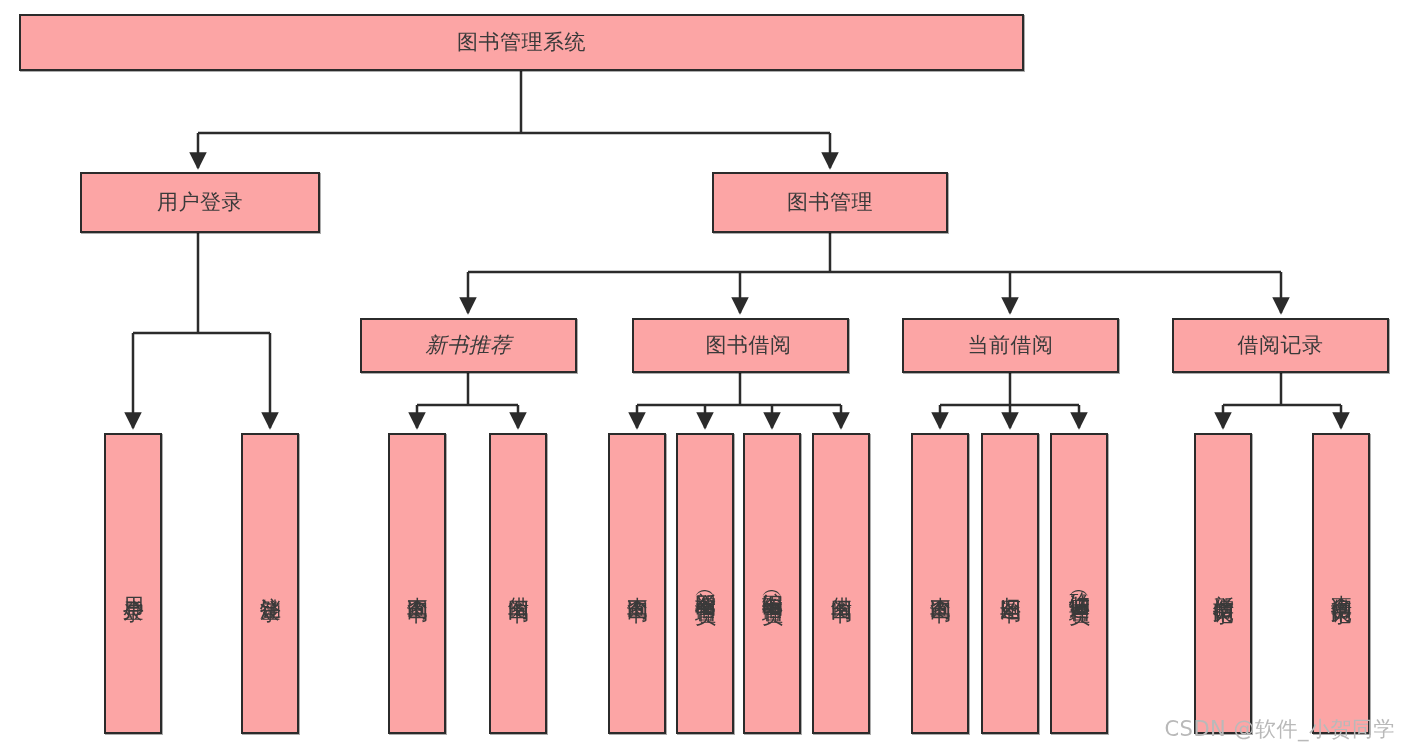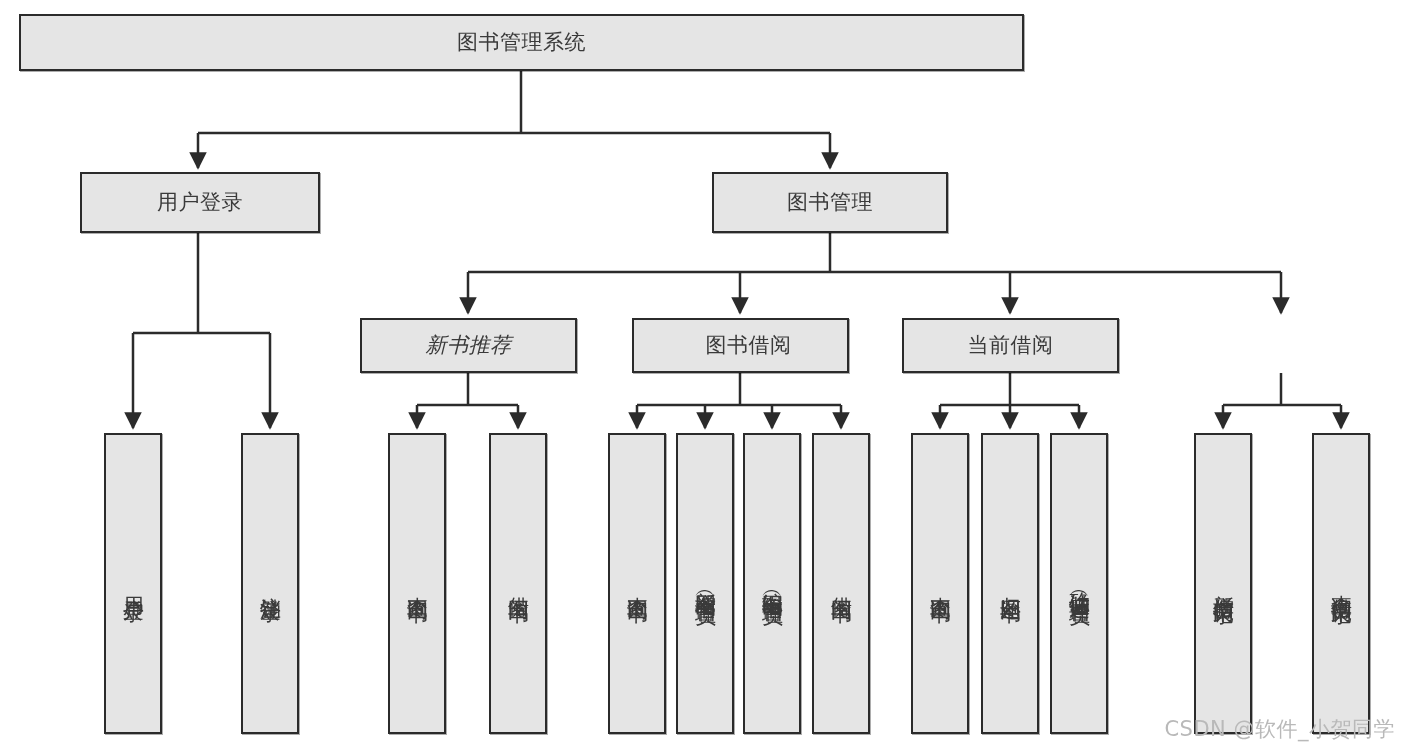--- a/index.html
+++ b/index.html
@@ -22,21 +22,21 @@
     left: 0;
     top: 0;
     width: 1405px;
     height: 747px;
     pointer-events: none;
   }
   .node {
     position: absolute;
     box-sizing: border-box;
     border: 2px solid #2b2b2b;
-    background: #e5e5e5;
+    background: #fca5a5;
     display: flex;
     align-items: center;
     justify-content: center;
     color: #3a3a3a;
     box-shadow: 1px 1px 0 rgba(0,0,0,0.32);
   }
   .node.horiz {
     font-size: 21px;
     letter-spacing: 0.5px;
     line-height: 1.2;
@@ -136,20 +136,23 @@
 
   <div class="node horiz" style="left:360px; top:318px; width:217px; height:55px;font-style:italic;">
     <span>新书推荐</span>
   </div>
   <div class="node horiz" style="left:632px; top:318px; width:217px; height:55px;padding-left:16px;">
     <span>图书借阅</span>
   </div>
   <div class="node horiz" style="left:902px; top:318px; width:217px; height:55px;text-align:center;">
     <span>当前借阅</span>
   </div>
+  <div class="node horiz" style="left:1172px; top:318px; width:217px; height:55px;">
+    <span>借阅记录</span>
+  </div>
 
   <div class="node vert" style="left:104px; top:433px; width:58px; height:301px;">
     <span class="vtext">用户登录</span>
   </div>
   <div class="node vert" style="left:241px; top:433px; width:58px; height:301px;">
     <span class="vtext">注销登录</span>
   </div>
 
   <div class="node vert" style="left:388px; top:433px; width:58px; height:301px;">
     <span class="vtext">查询图书</span>

